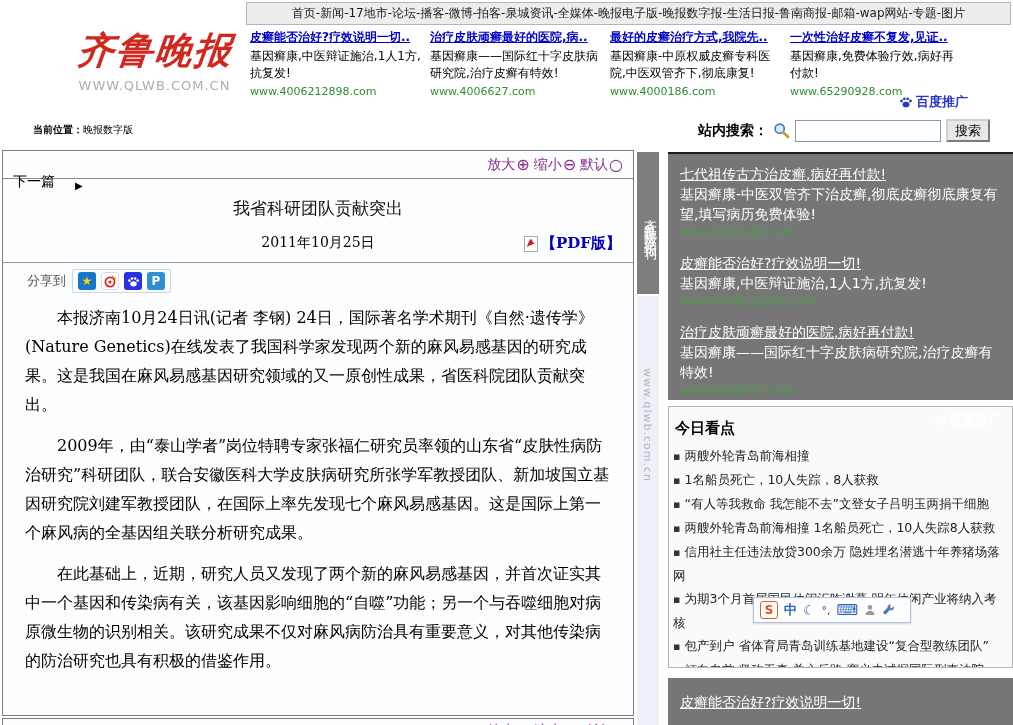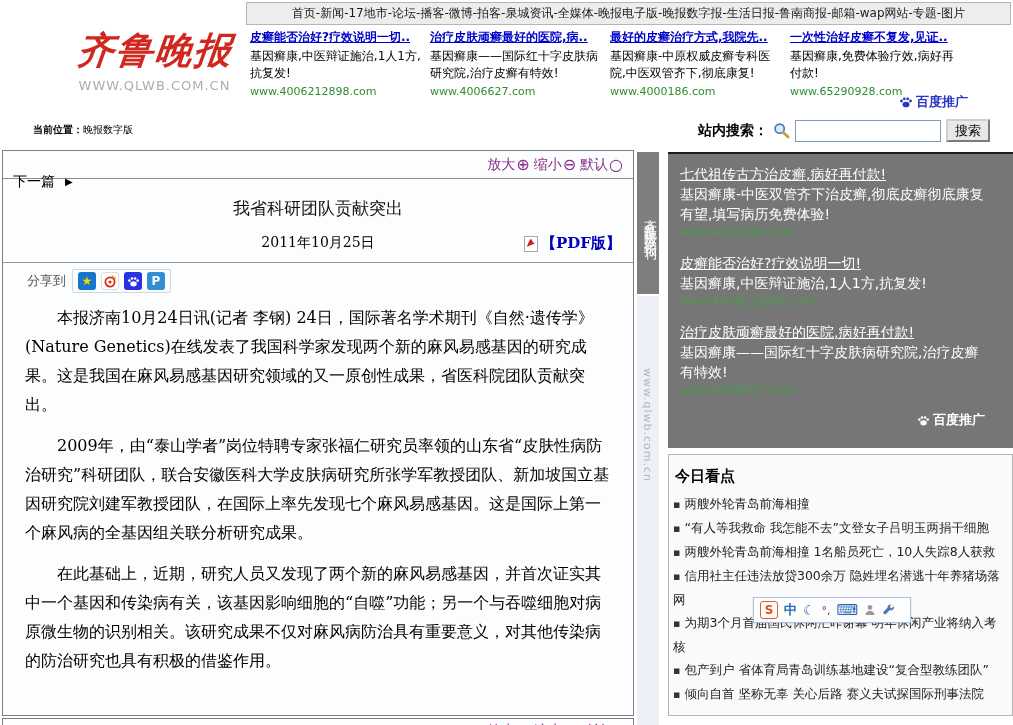--- a/index.html
+++ b/index.html
@@ -33,21 +33,21 @@
   .search-label{font-size:14px;font-weight:bold;color:#000;}
   .search-input{width:138px;height:18px;border:1px solid #7f9db9;font-size:12px;padding:1px 3px;}
   .search-btn{height:23px;width:44px;font-size:13px;background:#e8e8e8;border:2px outset #cfcfcf;
     color:#000;cursor:pointer;font-family:"DejaVu Sans",sans-serif;}
 
   
   .panel{position:absolute;left:2px;top:150px;width:632px;height:566px;background:#fbfdfe;
     border:1px solid #7e7e7e;box-sizing:border-box;overflow:hidden;}
   .panel-toolbar{height:27px;display:flex;justify-content:space-between;align-items:center;
     padding:0 10px;font-size:14px;border-bottom:1px solid #8a8a8a;}
-  .prev-link{color:#000;display:flex;align-items:center;gap:10px;cursor:pointer;margin-top:34px;}
+  .prev-link{color:#000;display:flex;align-items:flex-end;gap:20px;cursor:pointer;margin-top:34px;}
   .tri{font-size:10px;}
   .zoomctl{color:#8b2f8b;display:flex;align-items:center;gap:4px;}
   .zoomctl .ctl{cursor:pointer;display:flex;align-items:center;gap:1px;}
   .zoomctl .glyph{font-size:16px;}
   .article-title{text-align:center;font-size:30px;font-weight:bold;color:#000;margin-top:24px;}
   .article-subtitle{text-align:center;font-size:17px;color:#111;margin-top:18px;font-family:"DejaVu Serif",serif;}
   .dateline{position:relative;text-align:center;font-size:14px;color:#000;margin-top:14px;height:18px;
     font-family:"DejaVu Serif",serif;}
   .pdf-link{position:absolute;right:12px;top:0;color:#0000bb;font-size:15px;display:flex;
     align-items:center;gap:3px;cursor:pointer;font-weight:bold;}
@@ -74,22 +74,22 @@
   
   .vstrip-bg{position:absolute;left:637px;top:296px;width:22px;height:429px;background:#eef0f7;}
   .vbanner{position:absolute;left:637px;top:152px;width:22px;height:142px;background:#7e7e7e;
     color:#fff;writing-mode:vertical-rl;font-size:13px;letter-spacing:4px;text-align:center;
     padding-top:4px;box-sizing:border-box;}
   .vsite{position:absolute;left:641px;top:368px;writing-mode:vertical-rl;color:#b6b6b6;
     font-size:11px;letter-spacing:1px;}
 
   
   .sidebar{position:absolute;left:668px;top:152px;width:345px;}
-  .side-ads{background:#767676;border-top:2px solid #1c1c1c;padding:10px 28px 4px 12px;
-    box-sizing:border-box;height:296px;}
+  .side-ads{background:#767676;border-top:2px solid #1c1c1c;padding:10px 12px 4px 12px;
+    box-sizing:border-box;height:248px;}
   .side-ad{margin-bottom:13px;}
   .side-ad-title{color:#fff;font-size:14px;text-decoration:underline;line-height:20px;cursor:pointer;}
   .side-ad-desc{color:#fff;font-size:14px;line-height:20px;}
   .side-ad-url{color:#4d9a4d;font-size:12px;line-height:16px;}
   .side-baidu{text-align:right;color:#fff;font-weight:bold;font-size:13px;display:flex;
     justify-content:flex-end;align-items:center;gap:3px;cursor:pointer;}
 
   .today{margin-top:6px;border:1px solid #b5b5b5;background:#fafafa;padding:8px 4px;
     box-sizing:border-box;height:262px;overflow:hidden;}
   .today-title{font-size:15px;font-weight:bold;color:#000;margin:4px 0 6px 2px;}
@@ -286,20 +286,21 @@
             <circle cx="12.4" cy="5.4" r="2" fill="#fff"></circle>
           <circle cx="16.4" cy="8.6" r="2" fill="#fff"></circle>
           </svg>
         <span>百度推广</span>
       </div>
     </div>
 
     <div class="today">
       <div class="today-title">今日看点</div>
       <div class="today-item"><span class="bullet">▪</span><span>两艘外轮青岛前海相撞</span></div>
+      <div class="today-item"><span class="bullet">▪</span><span>1名船员死亡，10人失踪，8人获救</span></div>
       <div class="today-item"><span class="bullet">▪</span><span>“有人等我救命 我怎能不去”文登女子吕明玉两捐干细胞</span></div>
       <div class="today-item"><span class="bullet">▪</span><span>两艘外轮青岛前海相撞 1名船员死亡，10人失踪8人获救</span></div>
       <div class="today-item"><span class="bullet">▪</span><span>信用社主任违法放贷300余万 隐姓埋名潜逃十年养猪场落网</span></div>
       <div class="today-item"><span class="bullet">▪</span><span>为期3个月首届国民休闲汇昨谢幕 明年休闲产业将纳入考核</span></div>
       <div class="today-item"><span class="bullet">▪</span><span>包产到户 省体育局青岛训练基地建设“复合型教练团队”</span></div>
       <div class="today-item"><span class="bullet">▪</span><span>倾向自首 坚称无辜 关心后路 赛义夫试探国际刑事法院</span></div>
     </div>
 
     <div class="bottom-ad">
       <span class="side-ad-title">皮癣能否治好?疗效说明一切!</span>

